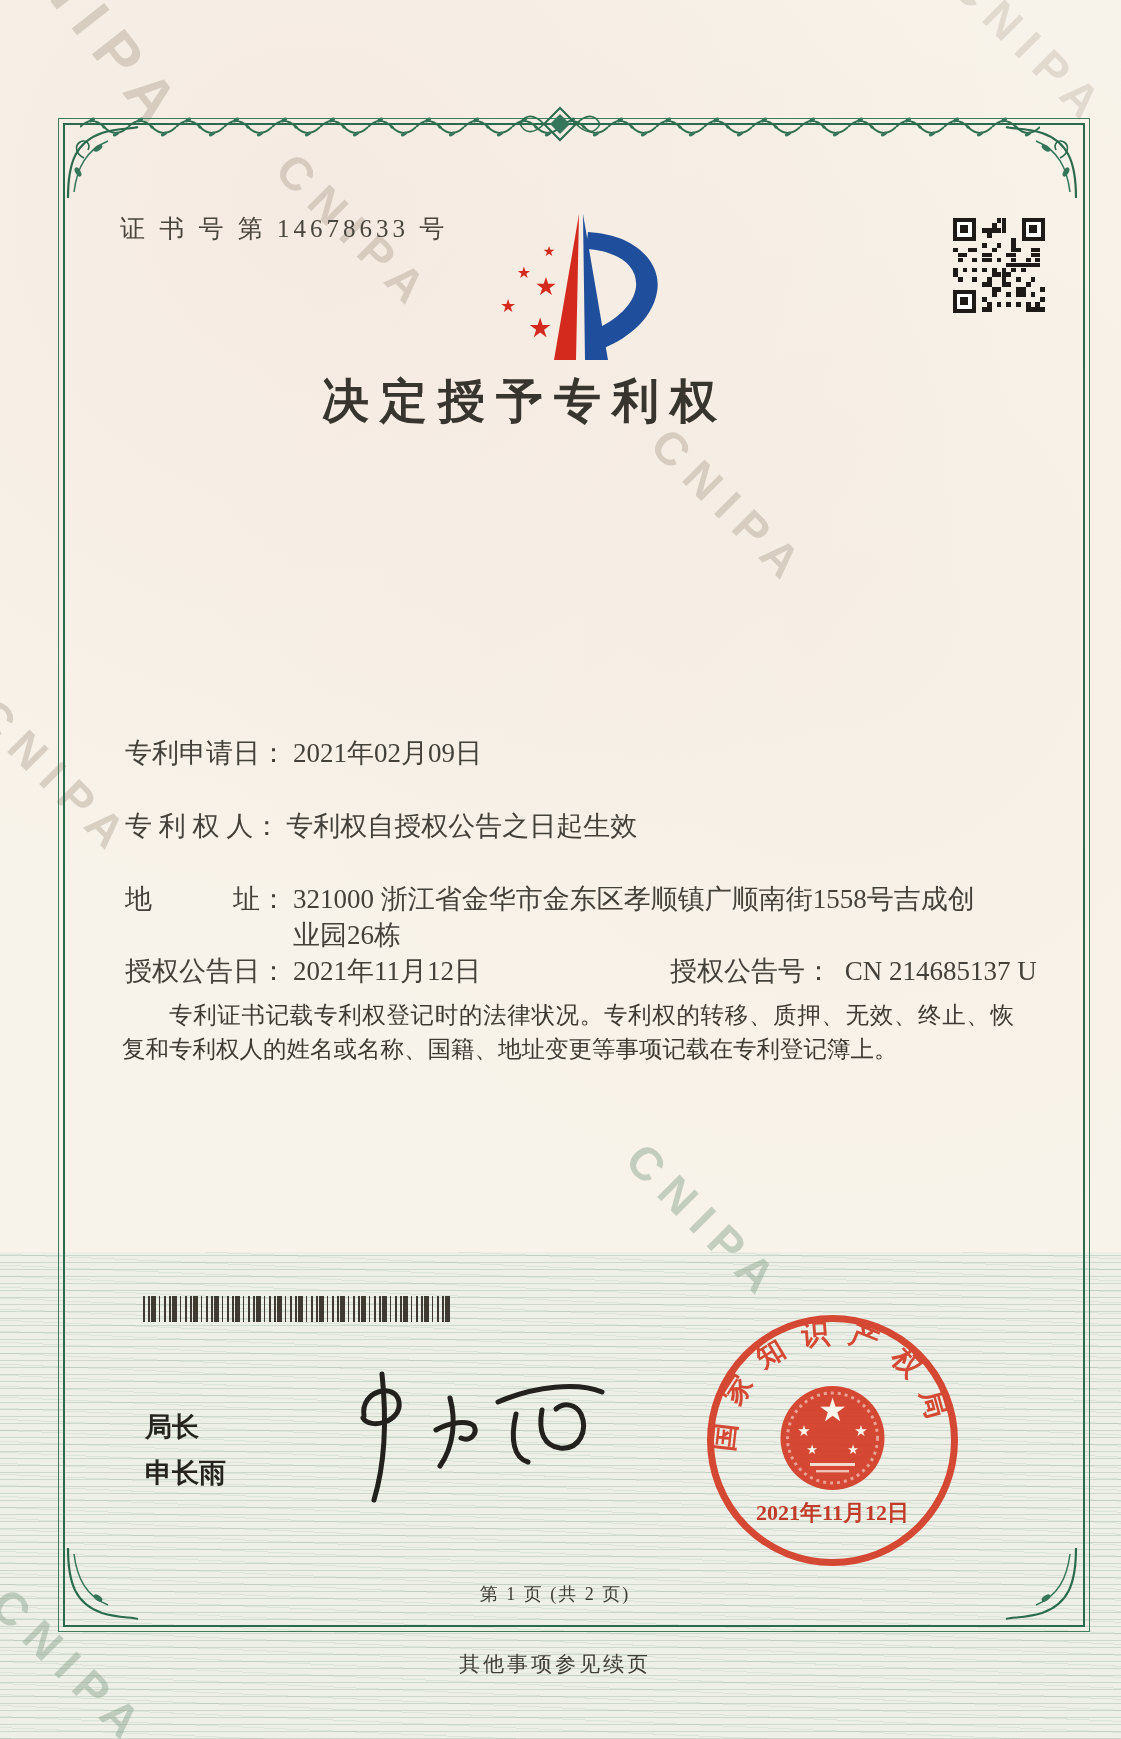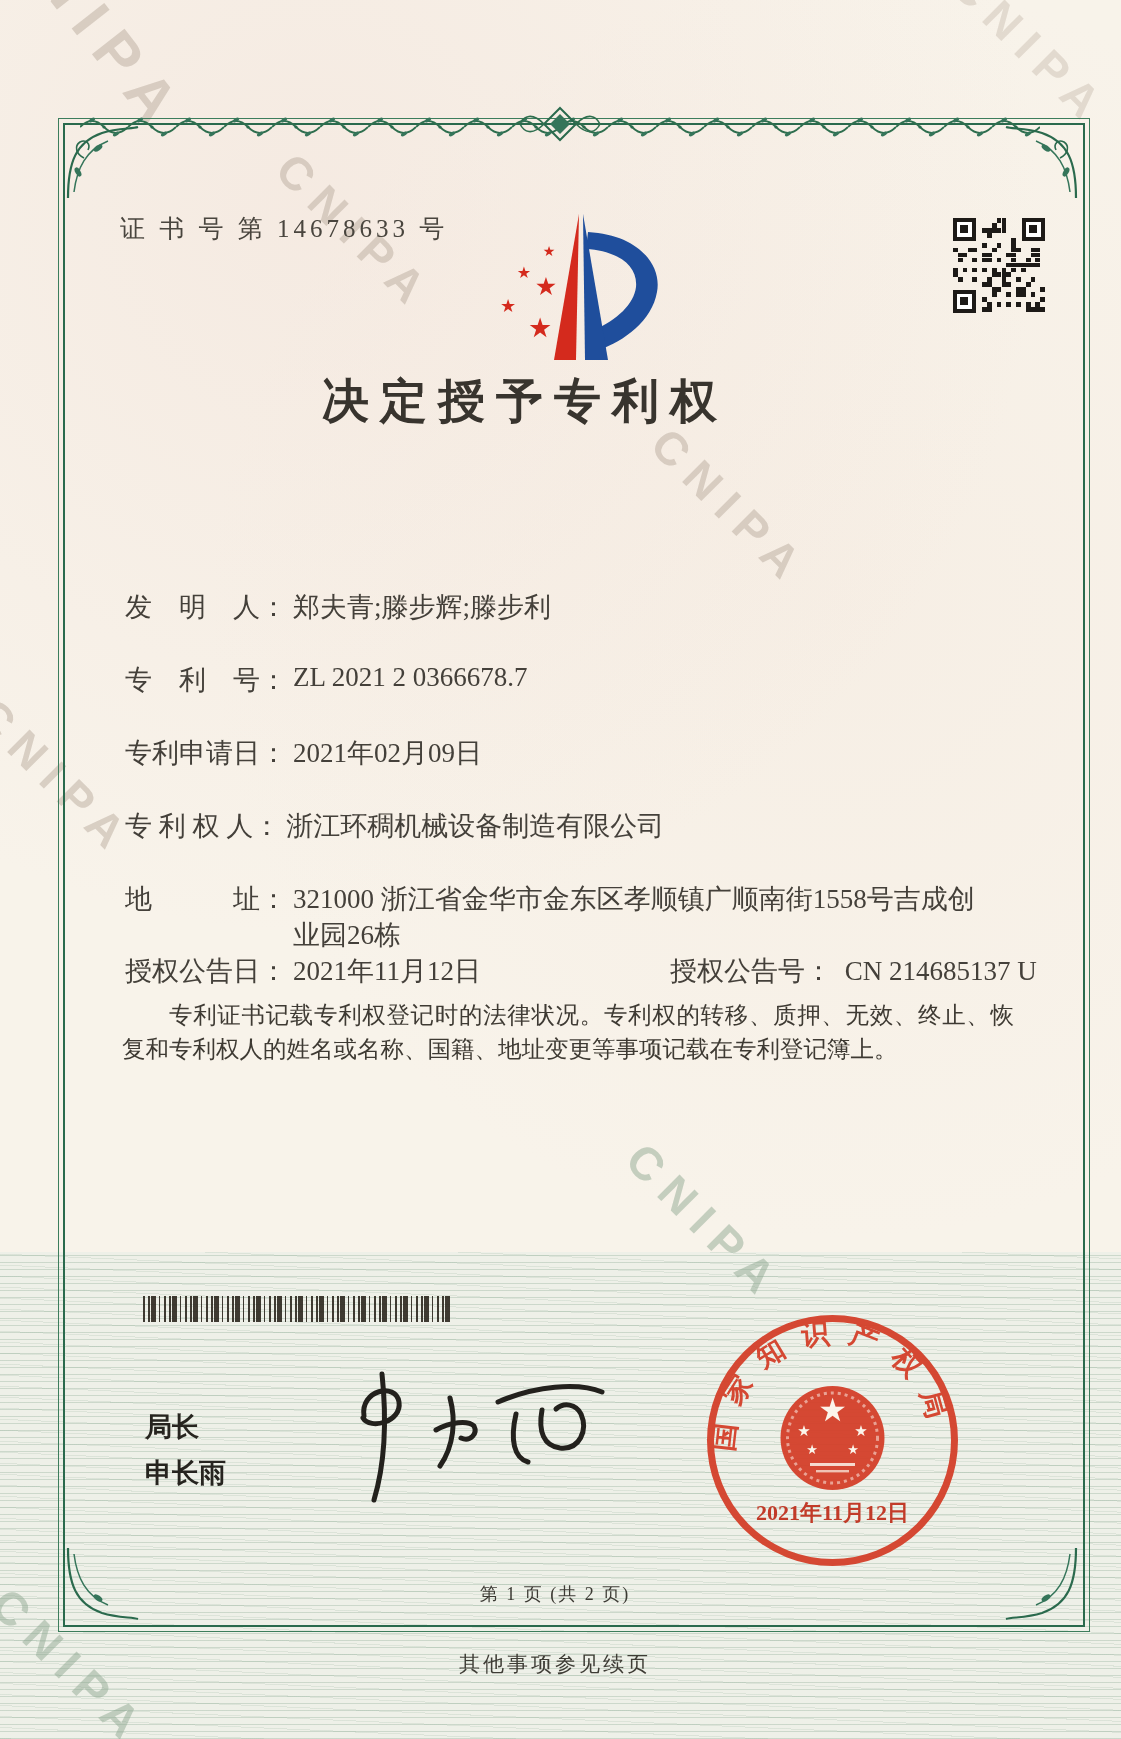--- a/index.html
+++ b/index.html
@@ -251,35 +251,27 @@
         <i style="left:33.949999999999996px;top:89.10000000000001px"></i>
         <i style="left:72.75px;top:89.10000000000001px"></i>
         <i style="left:77.6px;top:89.10000000000001px"></i>
         <i style="left:82.44999999999999px;top:89.10000000000001px"></i>
         <i style="left:87.3px;top:89.10000000000001px"></i>
       </div>
   </div>
 
   <div class="title">决定授予专利权</div>
 
-  <div class="row" style="top:589px;">
-    <span class="lab">发　明　人：</span>
-    <span class="val">郑夫青;滕步辉;滕步利</span>
-  </div>
-  <div class="row" style="top:662px;">
-    <span class="lab">专　利　号：</span>
-    <span class="val">ZL 2021 2 0366678.7</span>
-  </div>
   <div class="row" style="top:735px;">
     <span class="lab">专利申请日：</span>
     <span class="val">2021年02月09日</span>
   </div>
   <div class="row" style="top:808px;">
     <span class="lab">专 利 权 人：</span>
-    <span class="val">浙江环稠机械设备制造有限公司</span>
+    <span class="val">专利权自授权公告之日起生效</span>
   </div>
   <div class="row addr" style="top:881px;">
     <span class="lab">地　　　址：</span>
     <span class="val">321000 浙江省金华市金东区孝顺镇广顺南街1558号吉成创业园26栋</span>
   </div>
   <div class="row" style="top:953px;width:890px;">
     <span class="lab">授权公告日：</span>
     <span class="val">2021年11月12日</span>
     <span class="pair2">
       <span class="lab">授权公告号：</span>

